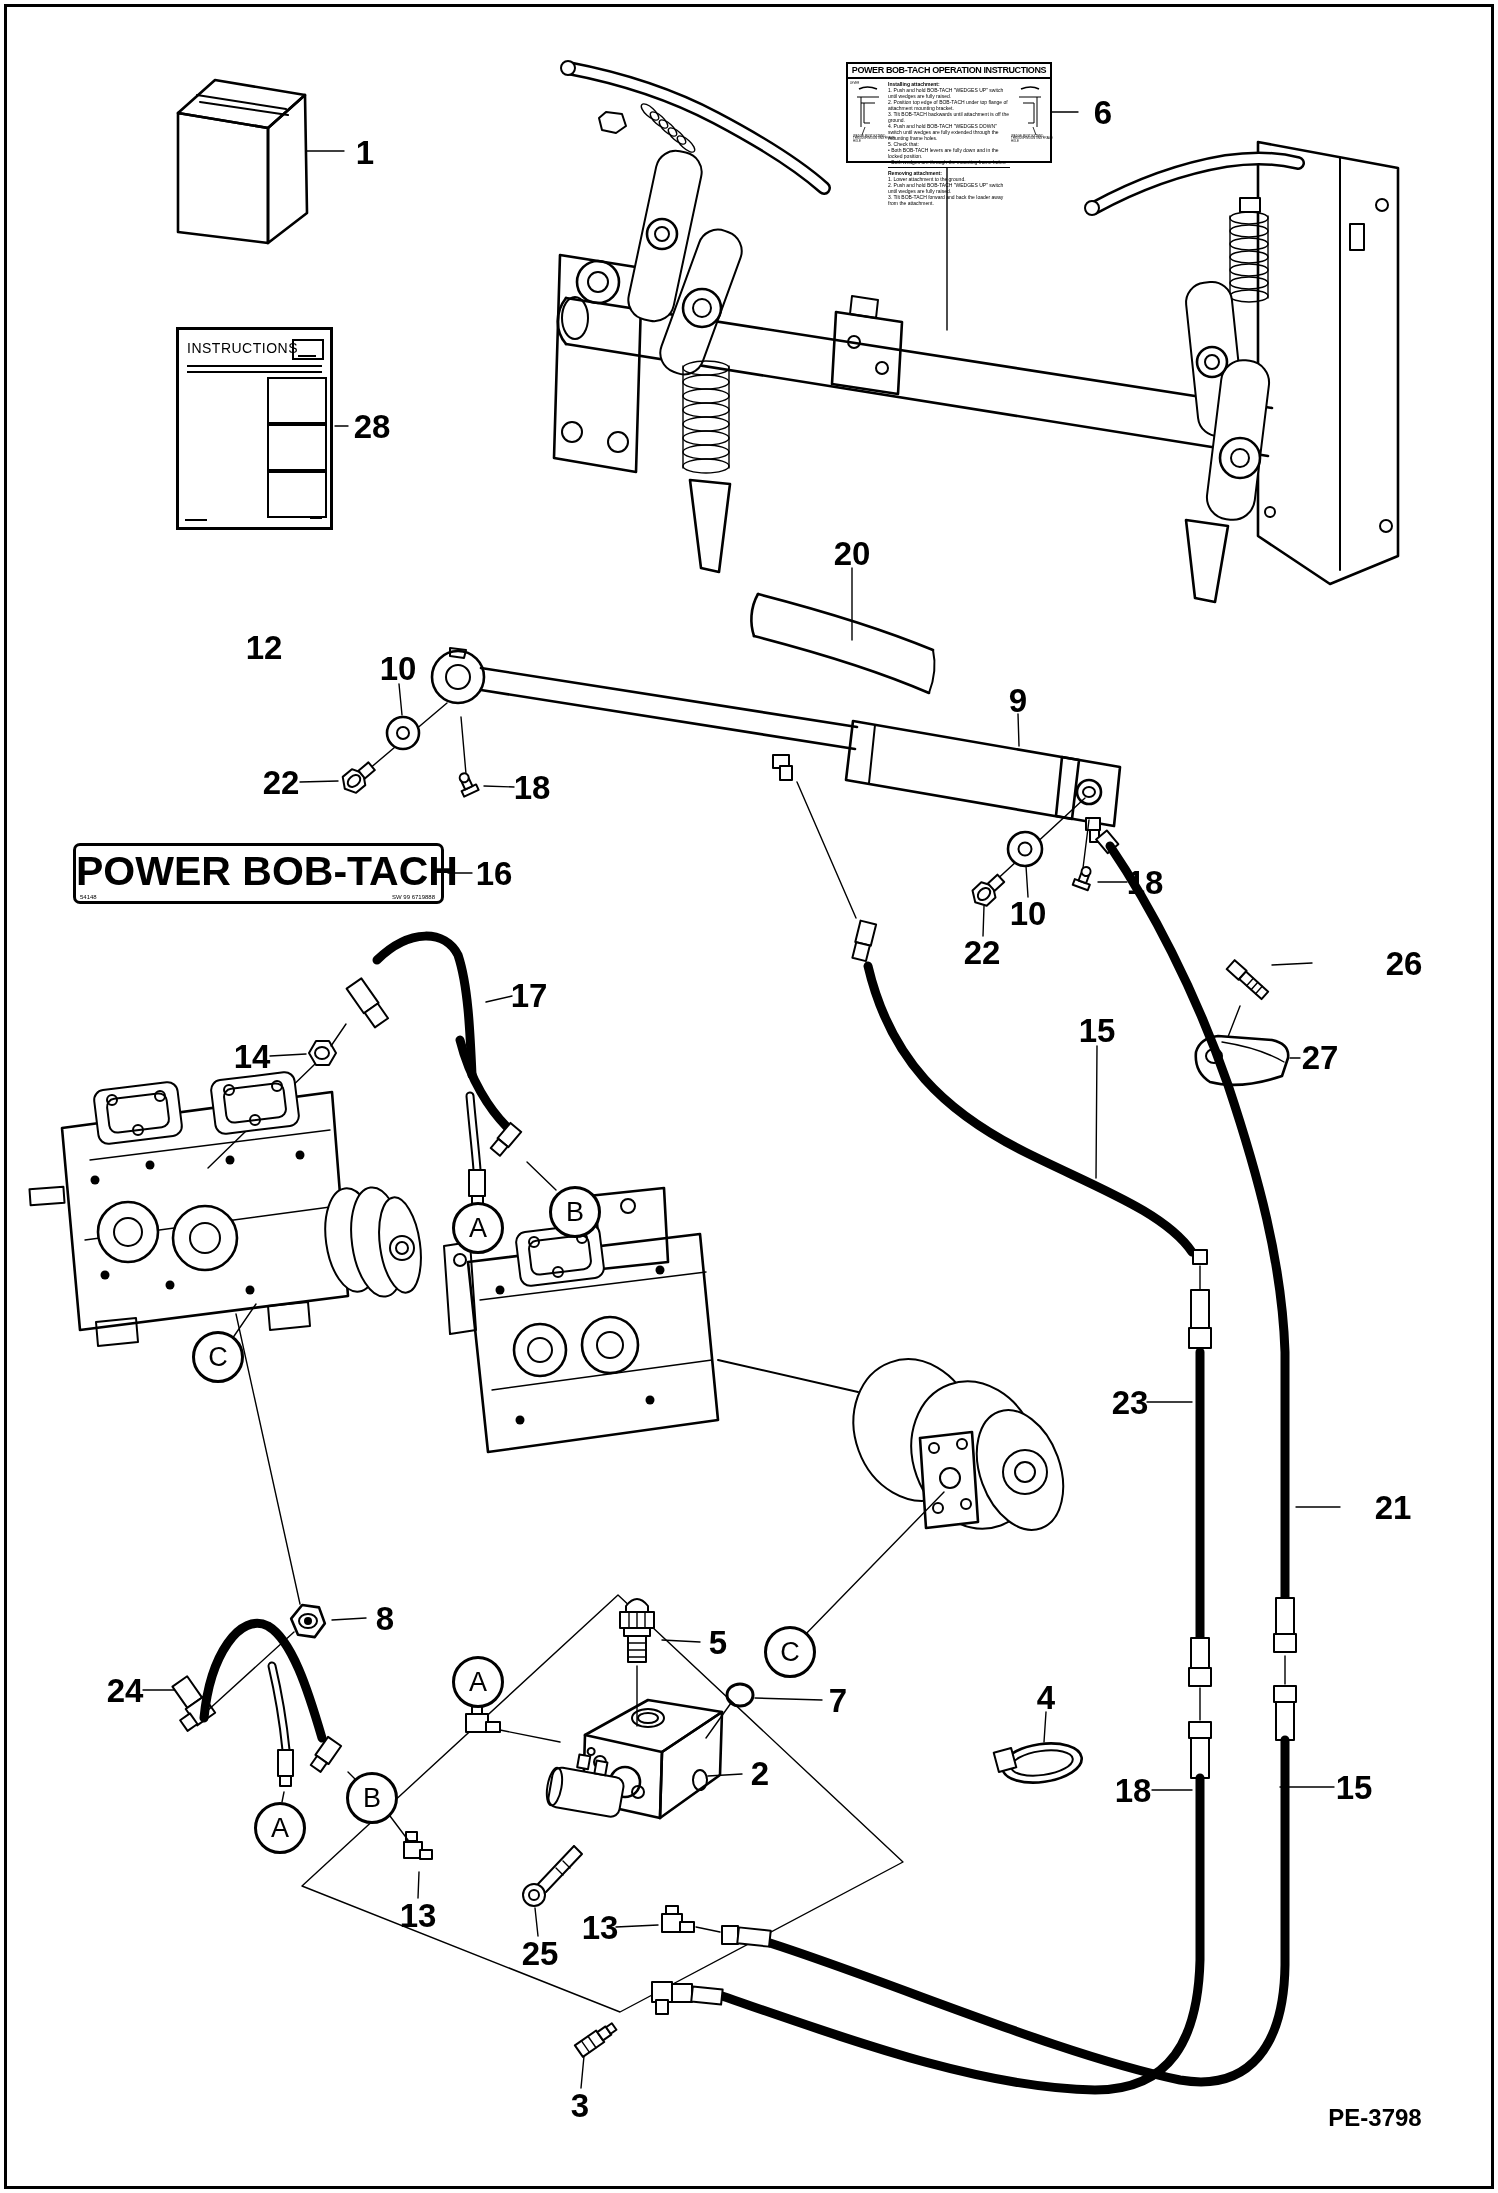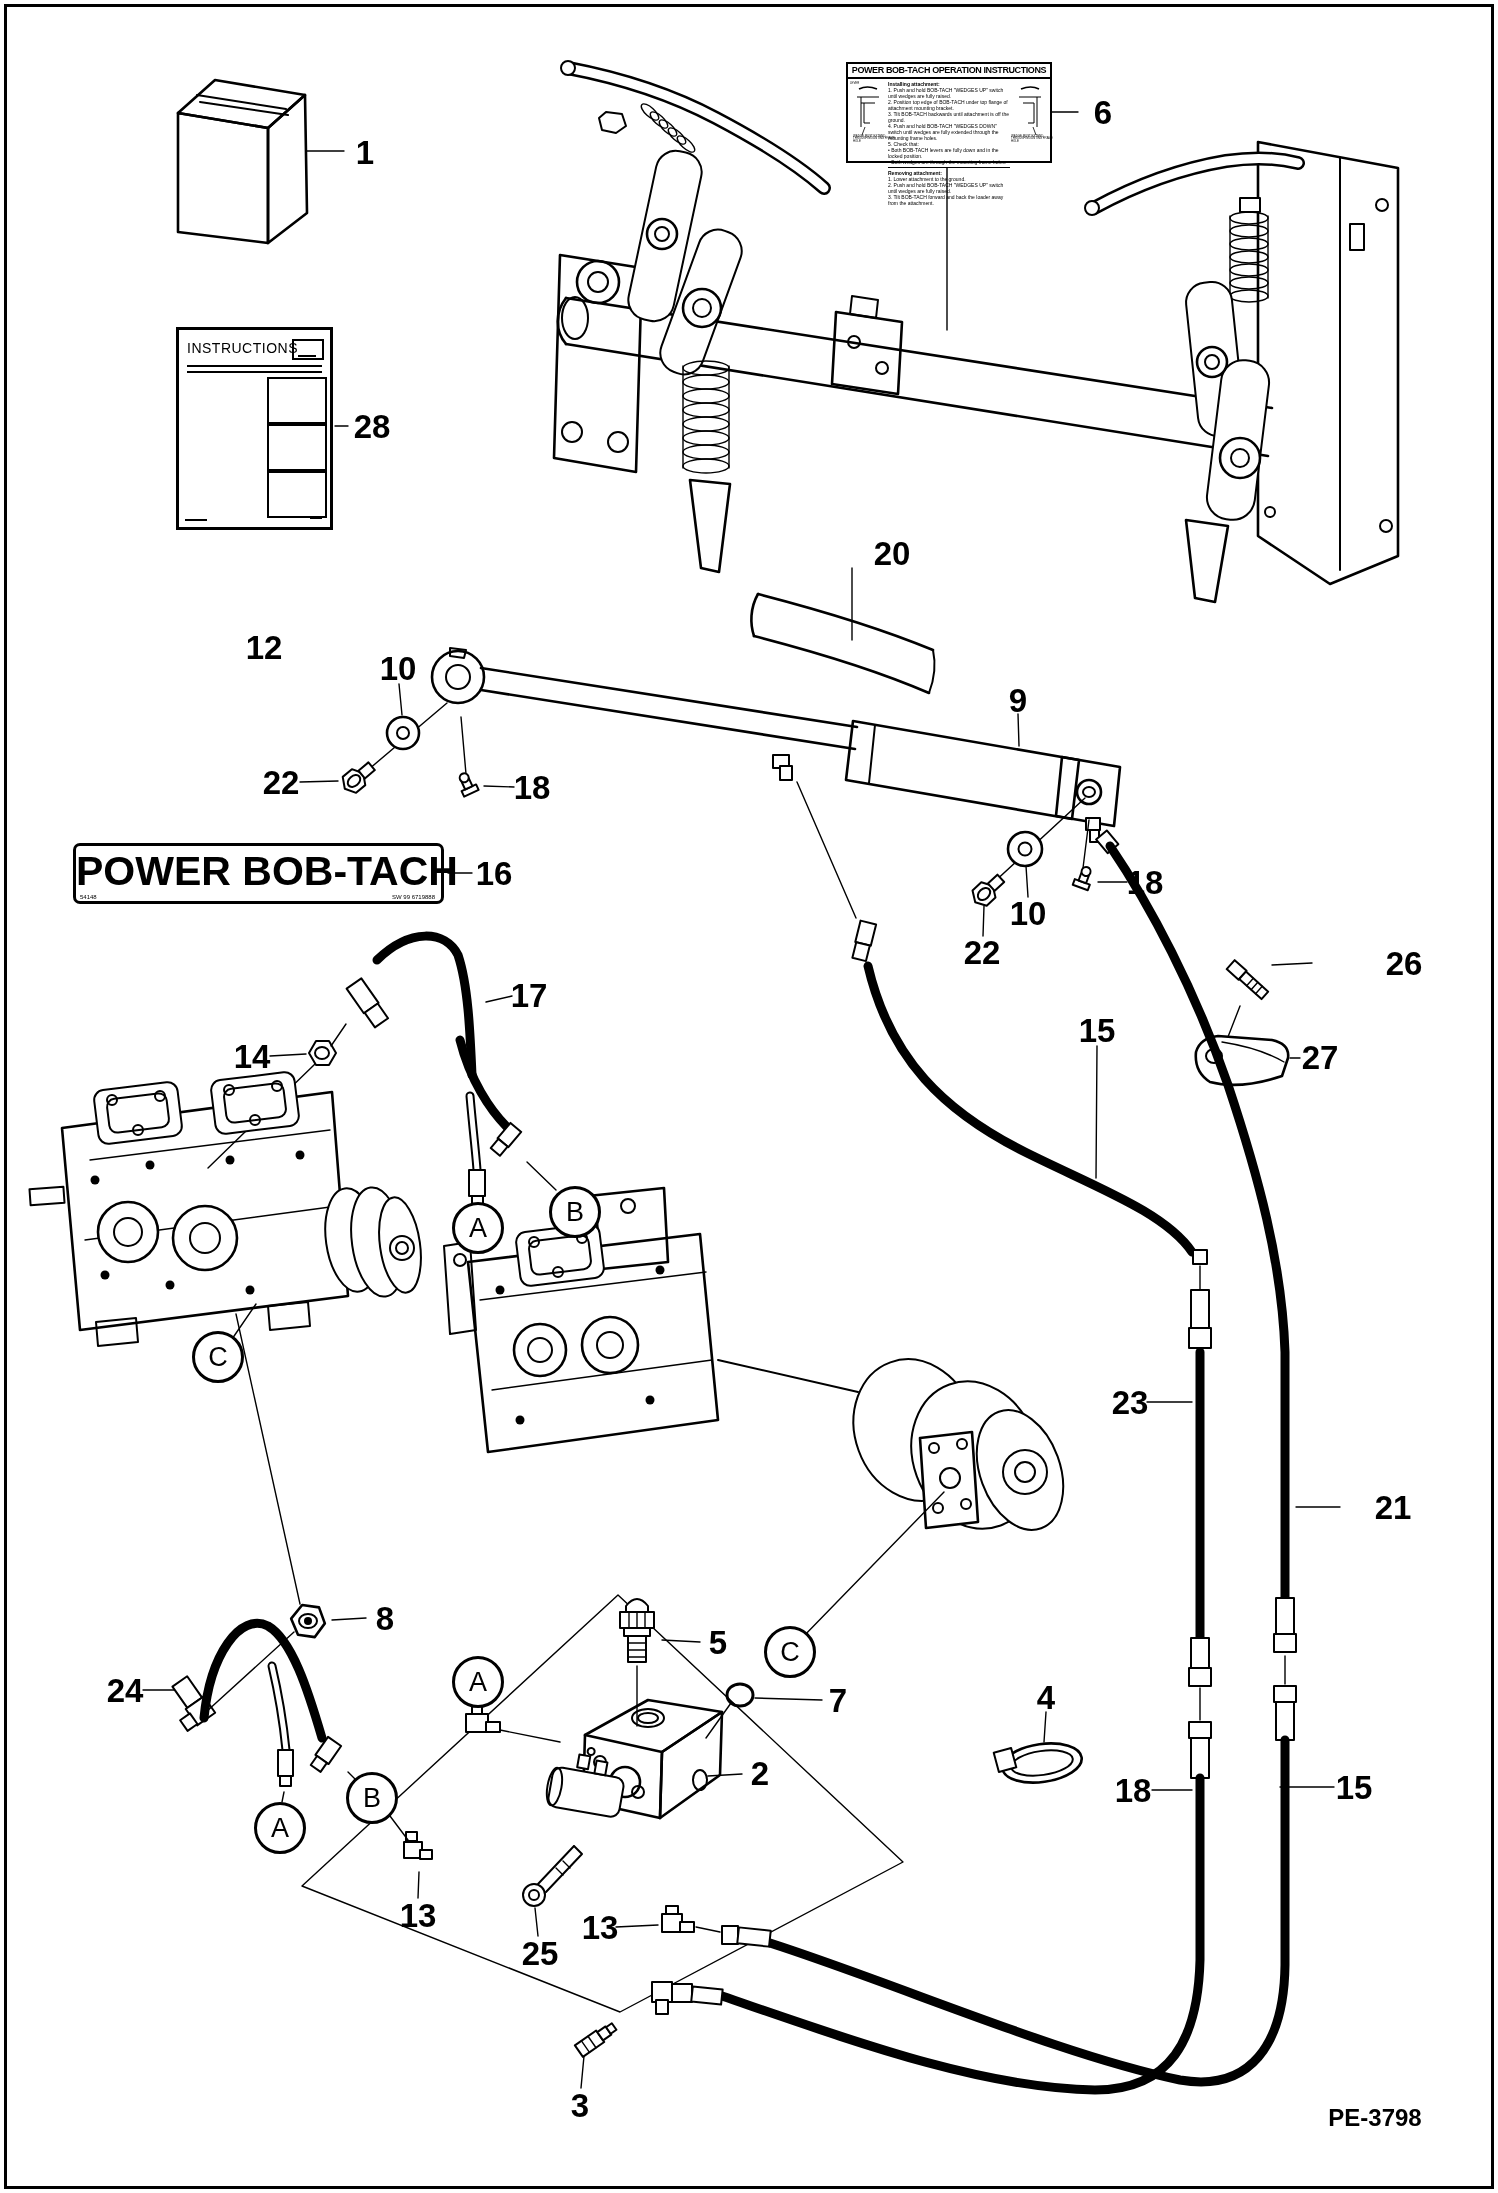--- a/index.html
+++ b/index.html
@@ -559,21 +559,21 @@
   <div class="footer-code">PE-3798</div>
 
   <div>
       <div class="callout" style="left: 365px; top: 152px;">1</div>
       <div class="callout" style="left: 1103px; top: 112px;">6</div>
       <div class="callout" style="left: 372px; top: 426px;">28</div>
       <div class="callout" style="left: 264px; top: 647px;">12</div>
       <div class="callout" style="left: 398px; top: 668px;">10</div>
       <div class="callout" style="left: 281px; top: 782px;">22</div>
       <div class="callout" style="left: 532px; top: 787px;">18</div>
-      <div class="callout" style="left: 852px; top: 553px; margin-left: 40px;">20</div>
+      <div class="callout" style="left: 852px; top: 553px;">20</div>
       <div class="callout" style="left: 1018px; top: 700px;">9</div>
       <div class="callout" style="left: 1028px; top: 913px;">10</div>
       <div class="callout" style="left: 982px; top: 952px;">22</div>
       <div class="callout" style="left: 1145px; top: 882px;">18</div>
       <div class="callout" style="left: 494px; top: 873px;">16</div>
       <div class="callout" style="left: 529px; top: 995px;">17</div>
       <div class="callout" style="left: 252px; top: 1056px;">14</div>
       <div class="callout" style="left: 1404px; top: 963px;">26</div>
       <div class="callout" style="left: 1320px; top: 1057px;">27</div>
       <div class="callout" style="left: 1097px; top: 1030px;">15</div>

